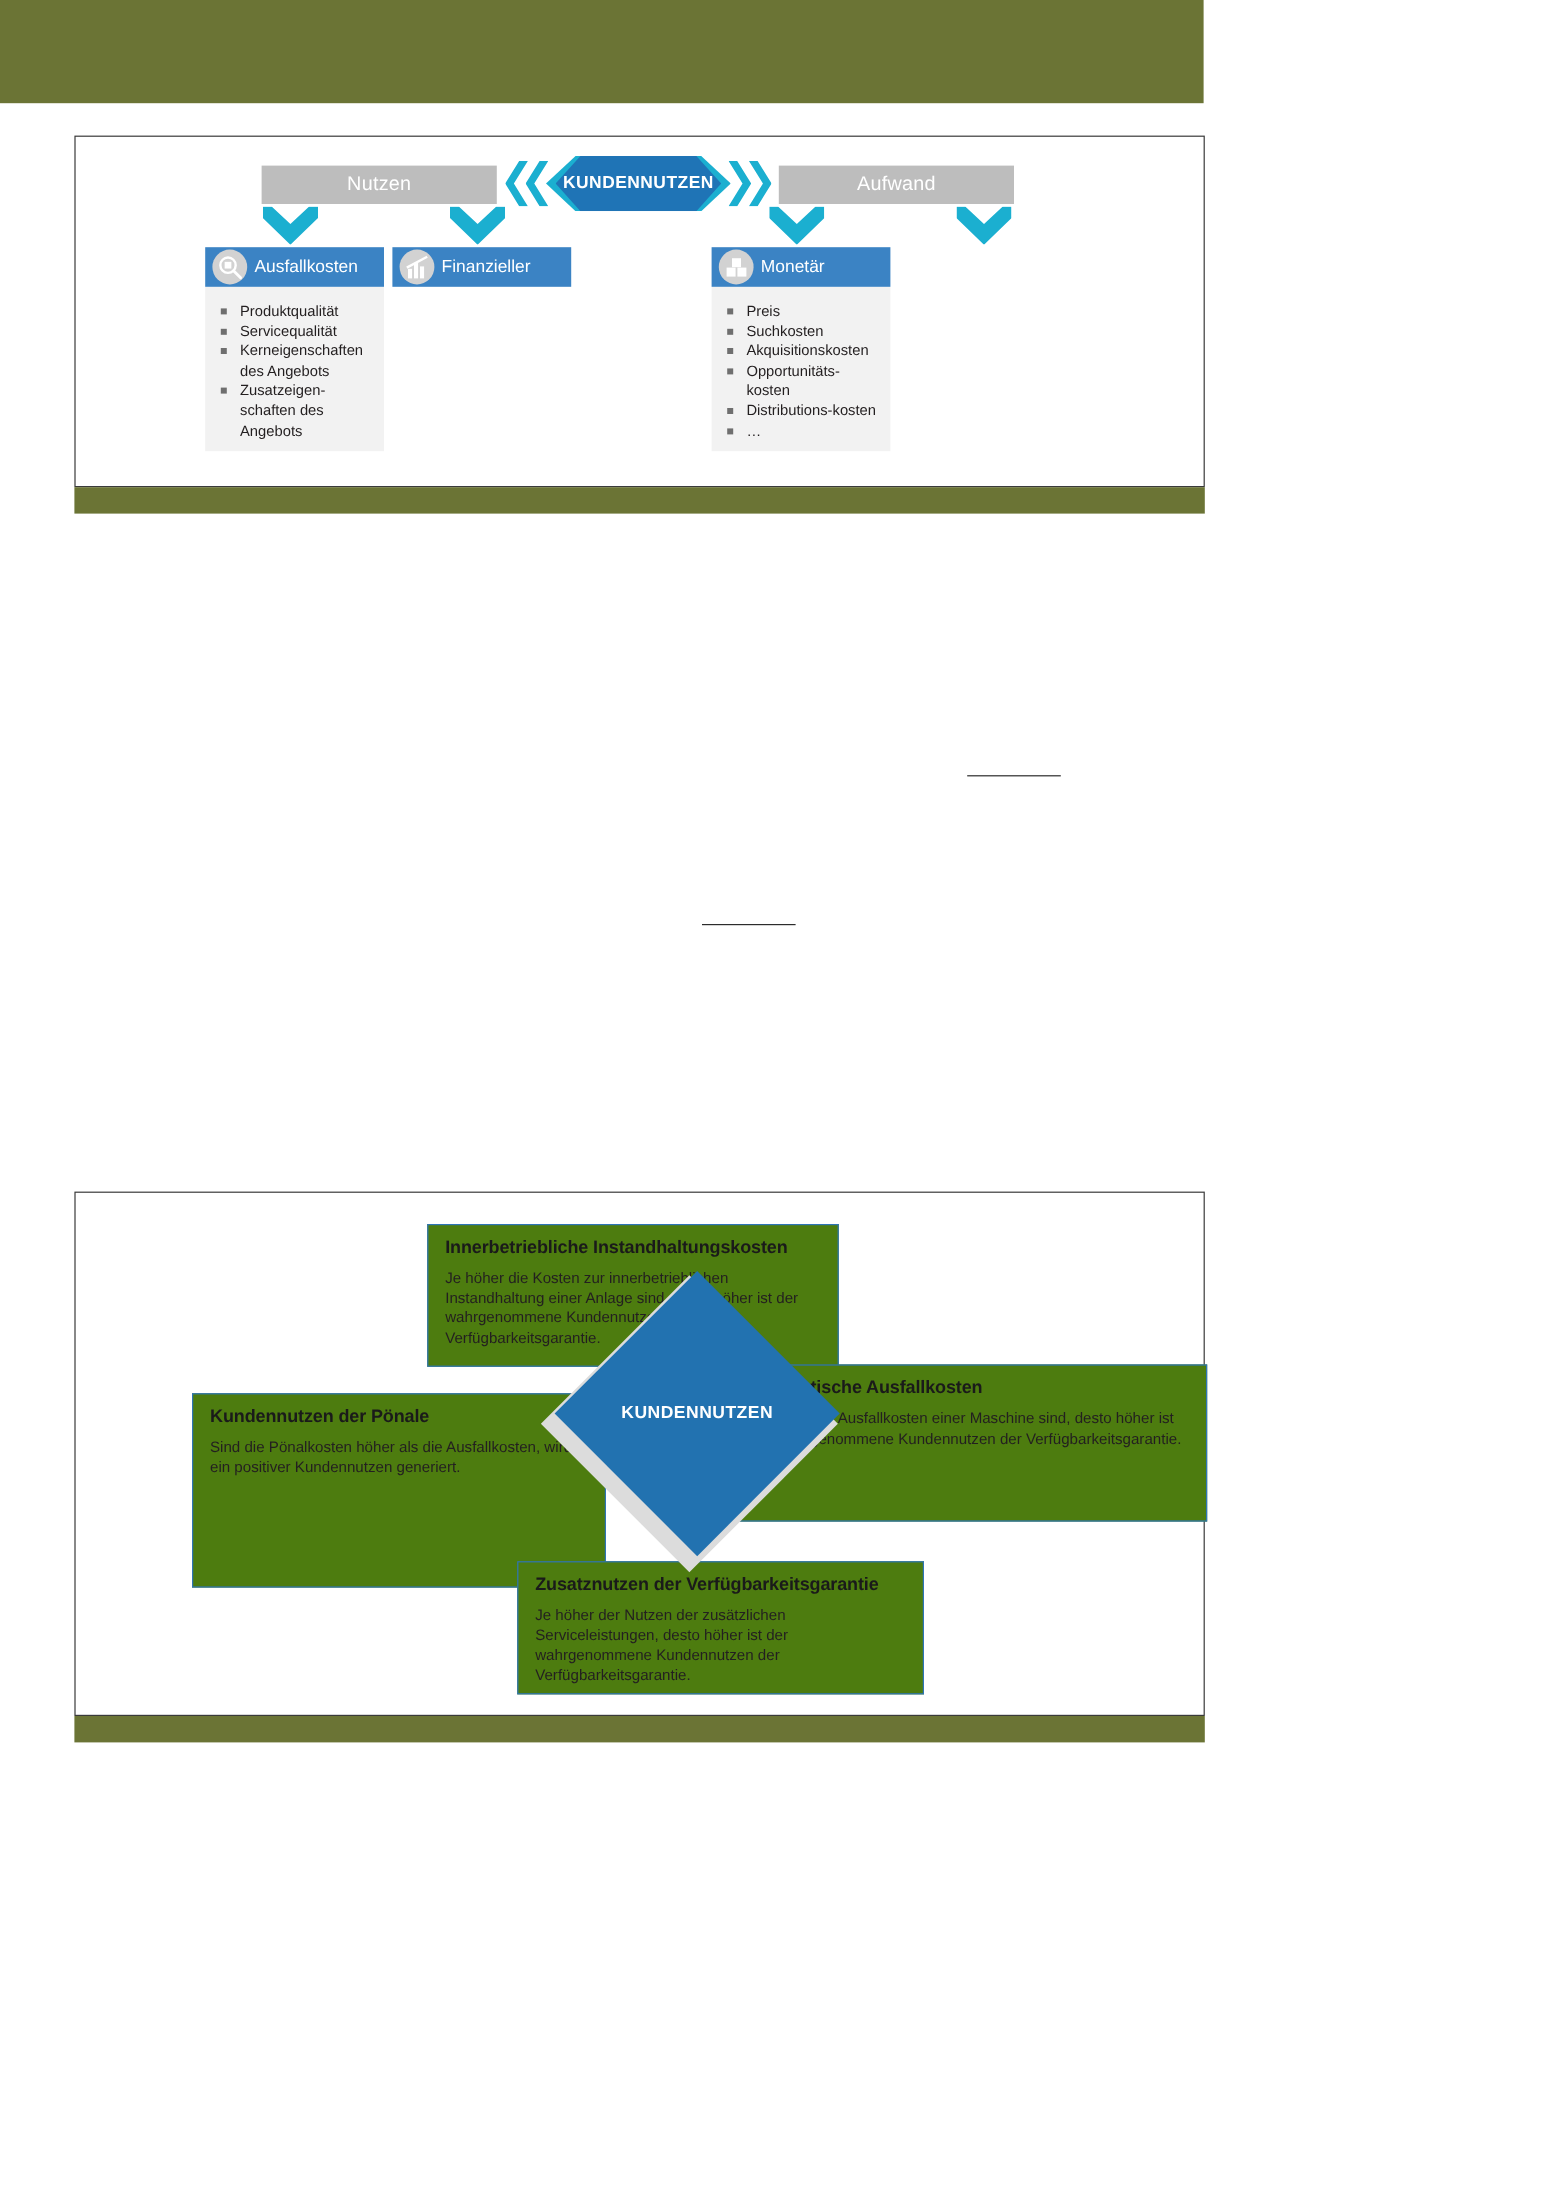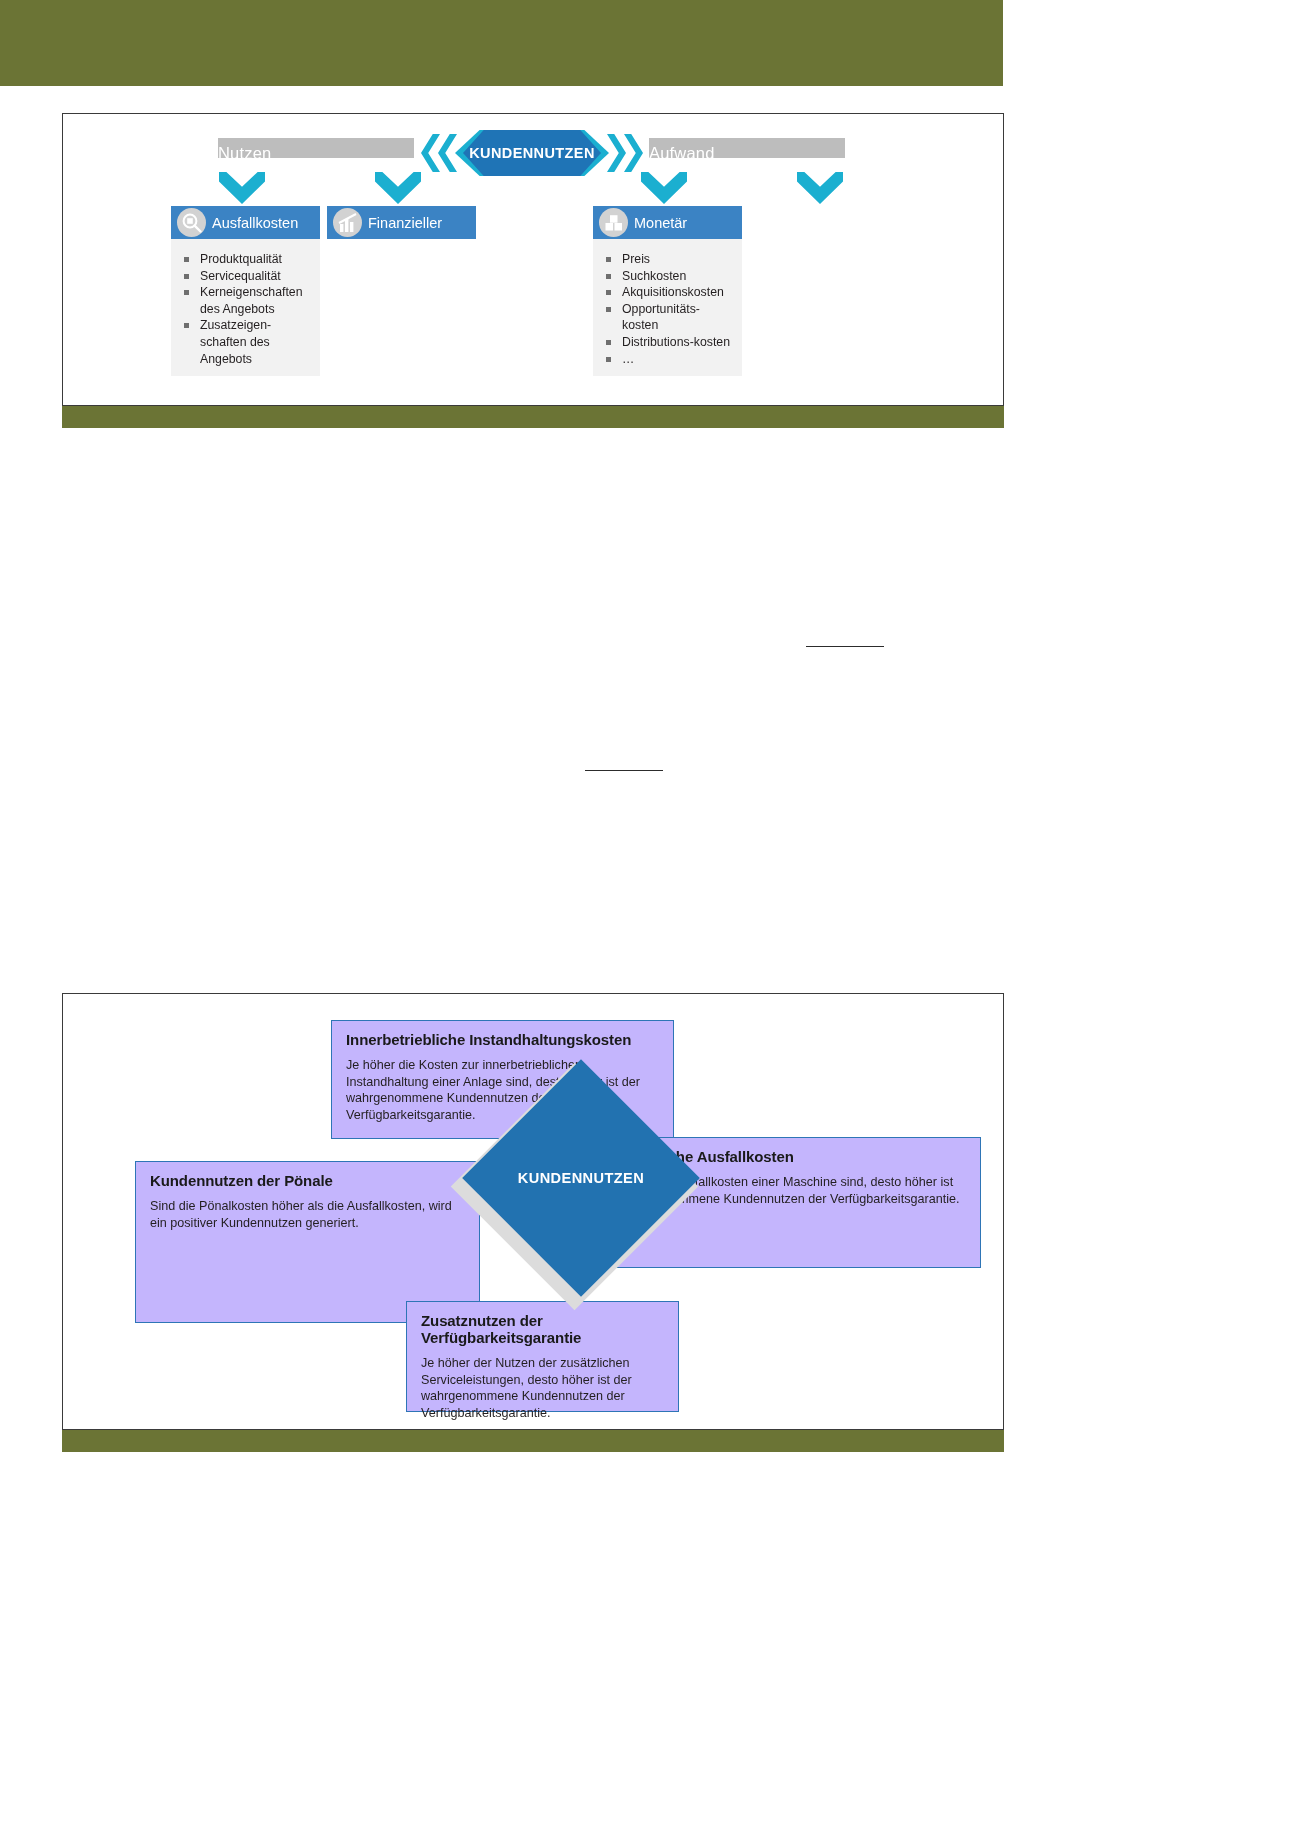--- a/index.html
+++ b/index.html
@@ -7,22 +7,22 @@
 
   
   .topbar{position:absolute;left:0;top:0;width:1003px;height:86px;background:#6b7435;}
   .footbar1{position:absolute;left:62px;top:406px;width:942px;height:22px;background:#6b7435;}
   .footbar2{position:absolute;left:62px;top:1430px;width:942px;height:22px;background:#6b7435;}
 
   
   .frame{position:absolute;border:1px solid #3a3a3a;background:#fff;box-sizing:border-box;}
   #fig1{left:62px;top:113px;width:942px;height:293px;}
   #fig2{left:62px;top:993px;width:942px;height:437px;}
-  .band{position:absolute;top:24px;height:20px;background:#bdbdbd;color:#ffffff;
-        font-size:16.5px;line-height:30px;letter-spacing:.2px;}
+  .band{position:absolute;top:24px;height:32px;background:#bdbdbd;color:#ffffff;
+        font-size:16.5px;line-height:30px;text-align:center;letter-spacing:.2px;}
   #band-nutzen{left:155px;width:196px;}
   #band-aufwand{left:586px;width:196px;}
 
   .hexwrap{position:absolute;left:352px;top:16px;width:234px;height:46px;}
   .chev-out{position:absolute;top:4px;width:19px;height:38px;background:#1bafd0;}
   .chev-out.l1{left:6px;clip-path:polygon(0 50%,62% 0,100% 0,38% 50%,100% 100%,62% 100%);}
   .chev-out.l2{left:23px;clip-path:polygon(0 50%,62% 0,100% 0,38% 50%,100% 100%,62% 100%);}
   .chev-out.r1{left:192px;clip-path:polygon(0 0,38% 0,100% 50%,38% 100%,0 100%,62% 50%);}
   .chev-out.r2{left:209px;clip-path:polygon(0 0,38% 0,100% 50%,38% 100%,0 100%,62% 50%);}
   .hex-cyan{position:absolute;left:40px;top:0;width:154px;height:46px;background:#1bafd0;
@@ -50,29 +50,29 @@
   .col-body li::before{content:"";position:absolute;left:5px;top:6px;width:5px;height:5px;background:#6f6f6f;}
 
   #col1{left:108px;} #col2{left:264px;} #col3{left:530px;} #col4{left:686px;}
 
   
   .rule{position:absolute;border-top:1px solid #2c2c2c;}
   #rule1{left:806px;top:646px;width:78px;}
   #rule2{left:585px;top:770px;width:78px;}
 
   
-  .fbox{position:absolute;border:1px solid #2e75b6;background:#c4b5fd;box-sizing:border-box;
-        padding:10px 14px 10px 14px;}
+  .fbox{position:absolute;border:1px solid #2e75b6;background:#4d7c0f;box-sizing:border-box;
+        padding:10px 14px 10px 14px;margin-left:25px;}
   .fbox h4{margin:0 0 9px 0;font-size:15px;font-weight:700;color:#1a1a1a;letter-spacing:-.1px;}
   .fbox p{margin:0;font-size:12.6px;line-height:16.6px;color:#231f20;}
 
   #box-top{left:268px;top:26px;width:343px;height:119px;}
   #box-left{left:72px;top:167px;width:345px;height:162px;}
   #box-right{left:523px;top:143px;width:395px;height:131px;}
-  #box-bottom{left:343px;top:307px;width:273px;height:111px;}
+  #box-bottom{left:343px;top:307px;width:339px;height:111px;}
 
   .diamond-shadow{position:absolute;left:424px;top:105px;width:175px;height:175px;
                   background:#dcdcdc;transform:rotate(45deg);}
   .diamond{position:absolute;left:434px;top:100px;width:168px;height:168px;
            background:#2272b0;transform:rotate(45deg);}
   .diamond-label{position:absolute;left:434px;top:100px;width:168px;height:168px;
                  display:flex;align-items:center;justify-content:center;
                  color:#ffffff;font-size:14.6px;font-weight:700;letter-spacing:.4px;}
 </style>
 </head>

